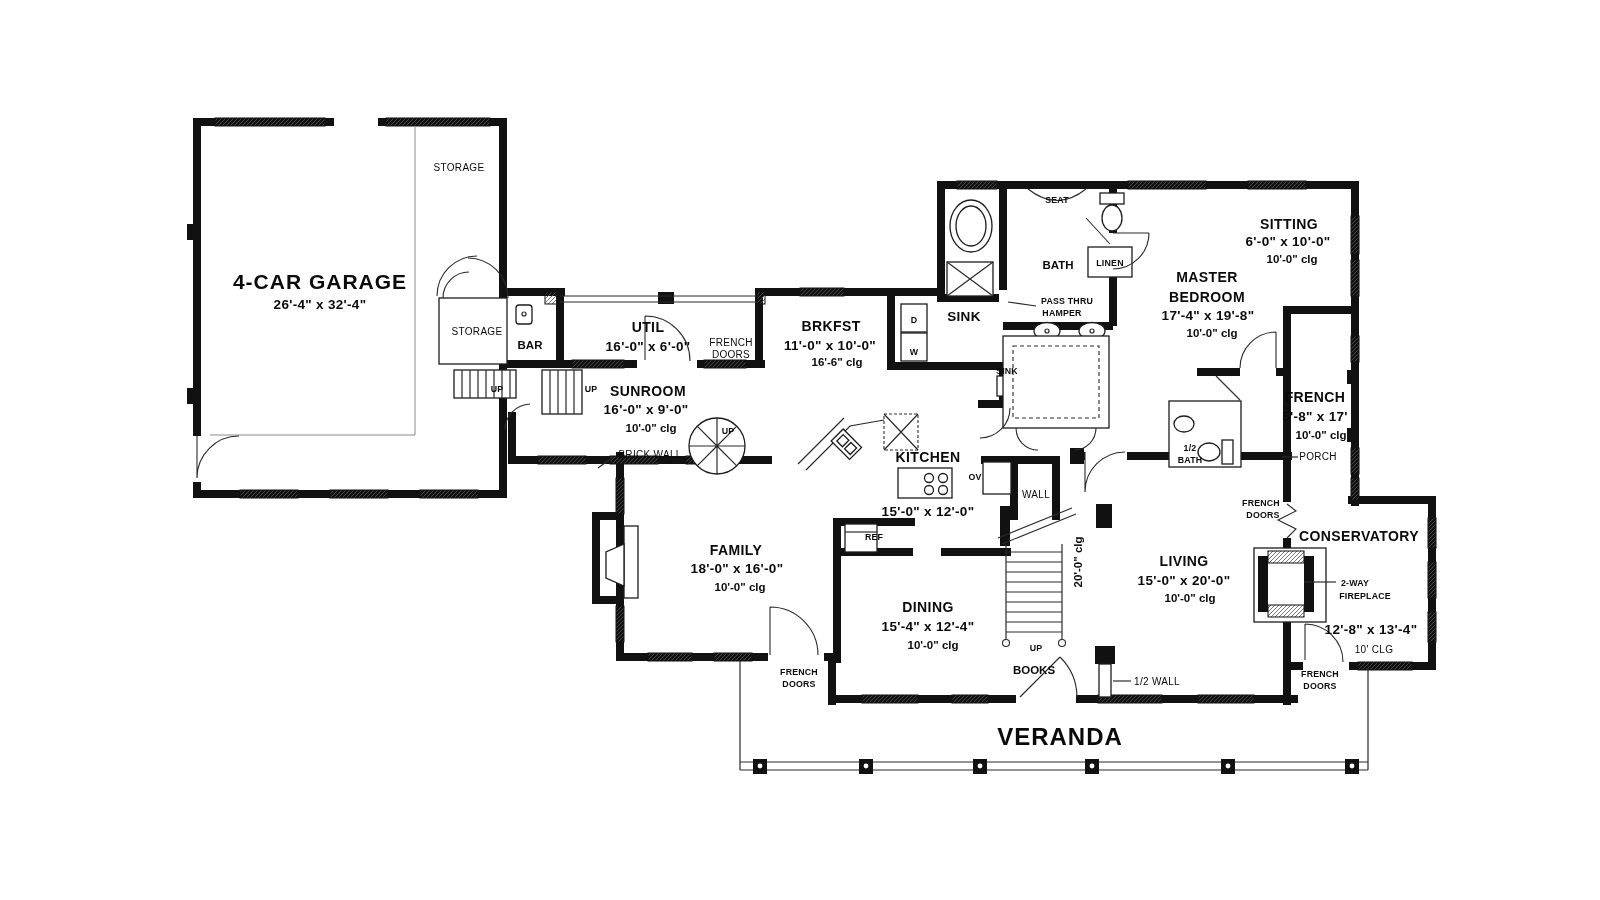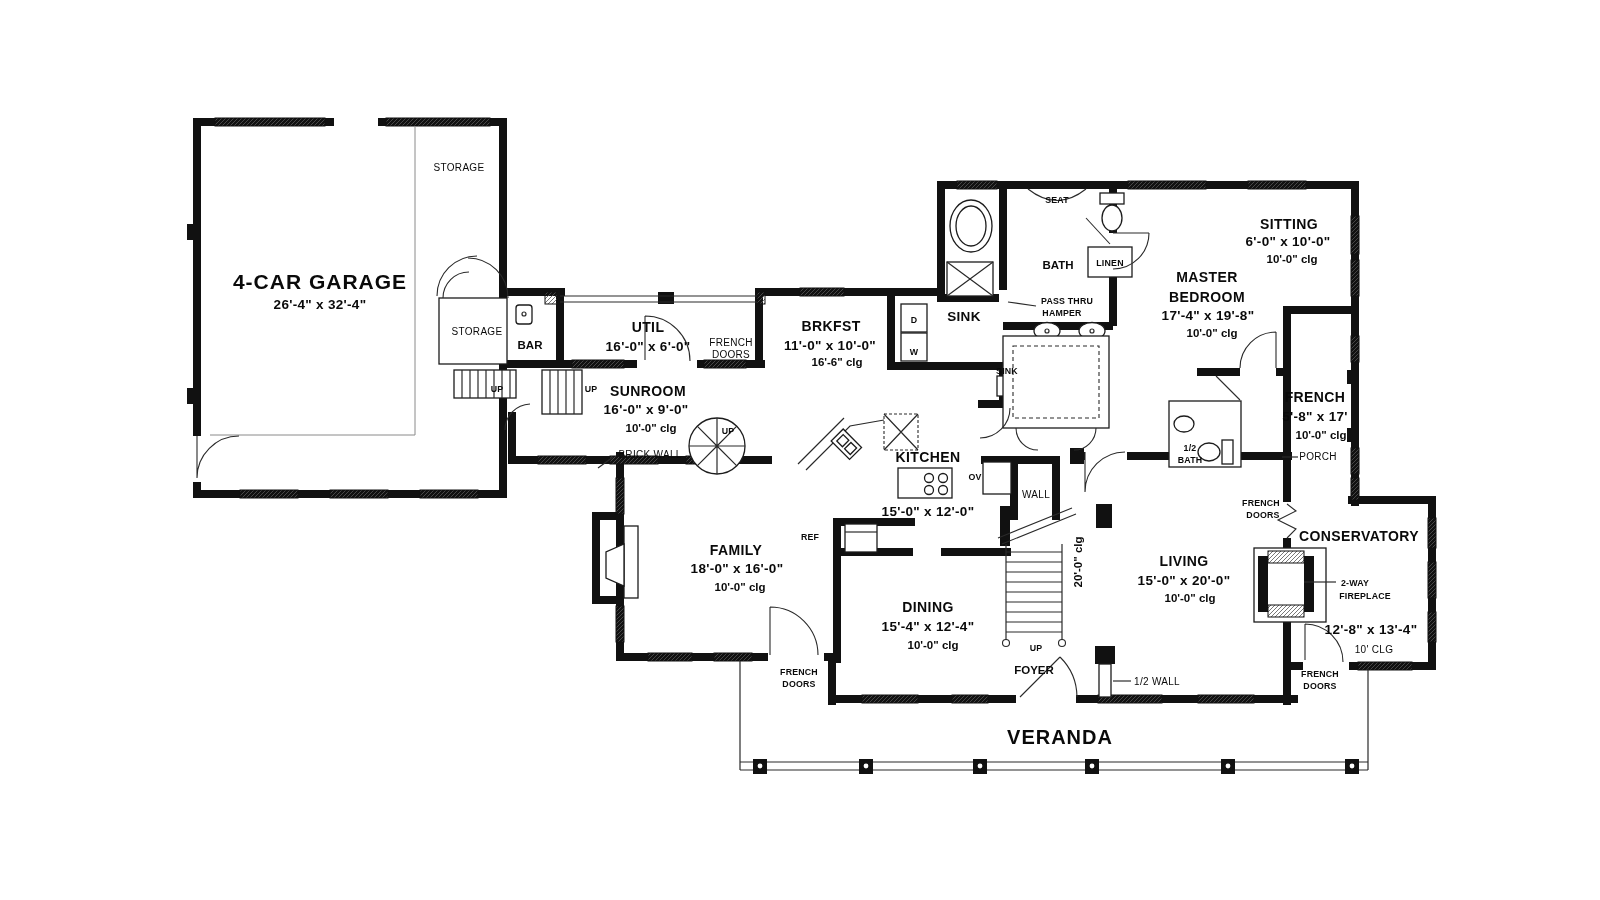--- a/index.html
+++ b/index.html
@@ -345,39 +345,39 @@
 <div class="lbl d2" style="left:1321px;top:436px">10'-0" clg</div>
 <div class="lbl a1" style="left:1318px;top:457px">PORCH</div>
 <div class="lbl a2" style="left:1190px;top:448px">1/2</div>
 <div class="lbl a2" style="left:1190px;top:460px">BATH</div>
 <div class="lbl a2" style="left:1261px;top:503px">FRENCH</div>
 <div class="lbl a2" style="left:1263px;top:515px">DOORS</div>
 <div class="lbl n2" style="left:928px;top:457px">KITCHEN</div>
 <div class="lbl d1" style="left:928px;top:512px">15'-0" x 12'-0"</div>
 <div class="lbl a2" style="left:975px;top:477px">OV</div>
 <div class="lbl a1" style="left:1036px;top:495px">WALL</div>
-<div class="lbl a2" style="left:810px;top:537px">REF</div>
+<div class="lbl a2" style="left:874px;top:537px">REF</div>
 <div class="lbl d2 rot" style="left:1079px;top:562px">20'-0" clg</div>
 <div class="lbl n2" style="left:736px;top:550px">FAMILY</div>
 <div class="lbl d1" style="left:737px;top:569px">18'-0" x 16'-0"</div>
 <div class="lbl d2" style="left:740px;top:588px">10'-0" clg</div>
 <div class="lbl n2" style="left:928px;top:607px">DINING</div>
 <div class="lbl d1" style="left:928px;top:627px">15'-4" x 12'-4"</div>
 <div class="lbl d2" style="left:933px;top:646px">10'-0" clg</div>
 <div class="lbl n2" style="left:1184px;top:561px">LIVING</div>
 <div class="lbl d1" style="left:1184px;top:581px">15'-0" x 20'-0"</div>
 <div class="lbl d2" style="left:1190px;top:599px">10'-0" clg</div>
-<div class="lbl d2" style="left:1034px;top:671px">FOYER</div>
+<div class="lbl d2" style="left:1034px;top:671px">BOOKS</div>
 <div class="lbl a1" style="left:1157px;top:682px">1/2 WALL</div>
 <div class="lbl n2" style="left:1359px;top:536px">CONSERVATORY</div>
 <div class="lbl a2" style="left:1355px;top:583px">2-WAY</div>
 <div class="lbl a2" style="left:1365px;top:596px">FIREPLACE</div>
 <div class="lbl d1" style="left:1371px;top:630px">12'-8" x 13'-4"</div>
 <div class="lbl a1" style="left:1374px;top:650px">10' CLG</div>
 <div class="lbl a2" style="left:799px;top:672px">FRENCH</div>
 <div class="lbl a2" style="left:799px;top:684px">DOORS</div>
 <div class="lbl a2" style="left:1320px;top:674px">FRENCH</div>
 <div class="lbl a2" style="left:1320px;top:686px">DOORS</div>
-<div class="lbl n1" style="left:1060px;top:737px;font-size:20px">VERANDA</div>
+<div class="lbl n1" style="left:1060px;top:737px;font-size:24px">VERANDA</div>
 <div class="lbl a2" style="left:914px;top:320px">D</div>
 <div class="lbl a2" style="left:914px;top:352px">W</div>
 
 </div>
 
 </body></html>

